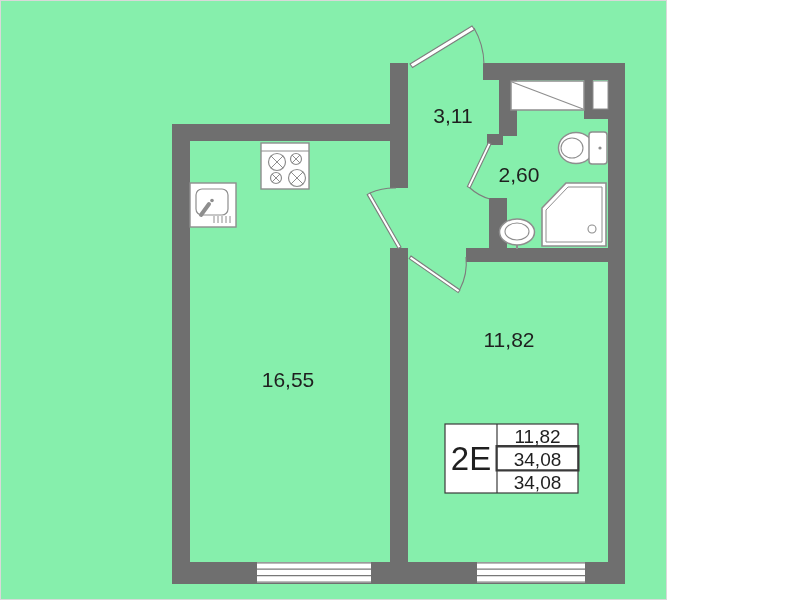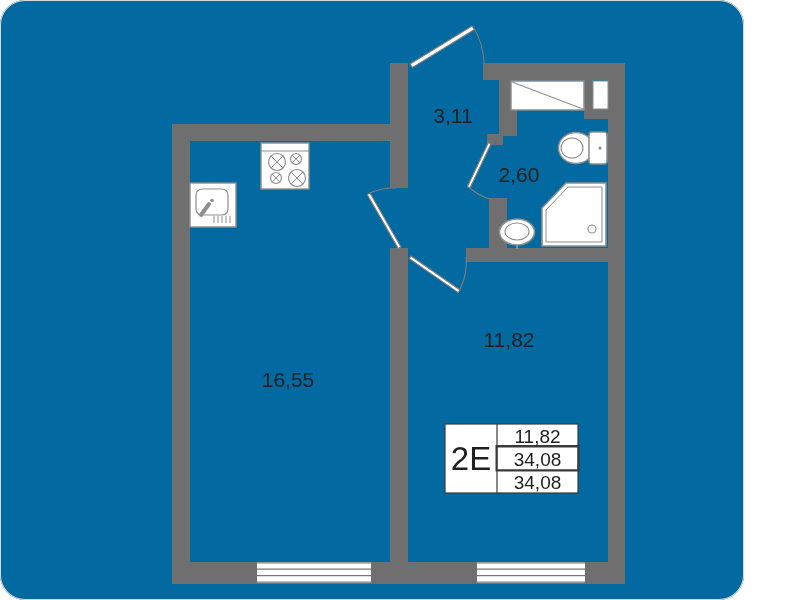--- a/index.html
+++ b/index.html
@@ -1,22 +1,21 @@
 <!DOCTYPE html>
 <html><head>
 <meta charset="utf-8">
 <style>
   html,body{margin:0;padding:0;background:#ffffff;}
   .stage{
     position:relative;
-    width:744px;height:600px;
-    background:#0369a1;
+    width:667px;height:600px;
+    background:#86efac;
     box-shadow: inset 0 0 0 1px #d9d9d9;
     font-family:"Liberation Sans", sans-serif;
-    border-radius:25px;
   }
   svg text{
     font-family:"Liberation Sans", sans-serif;
     stroke:none;
   }
   .area-label{font-size:21px;}
   .table-num{font-size:19px;}
   .table-unit{font-size:33px;}
 </style>
 </head>

